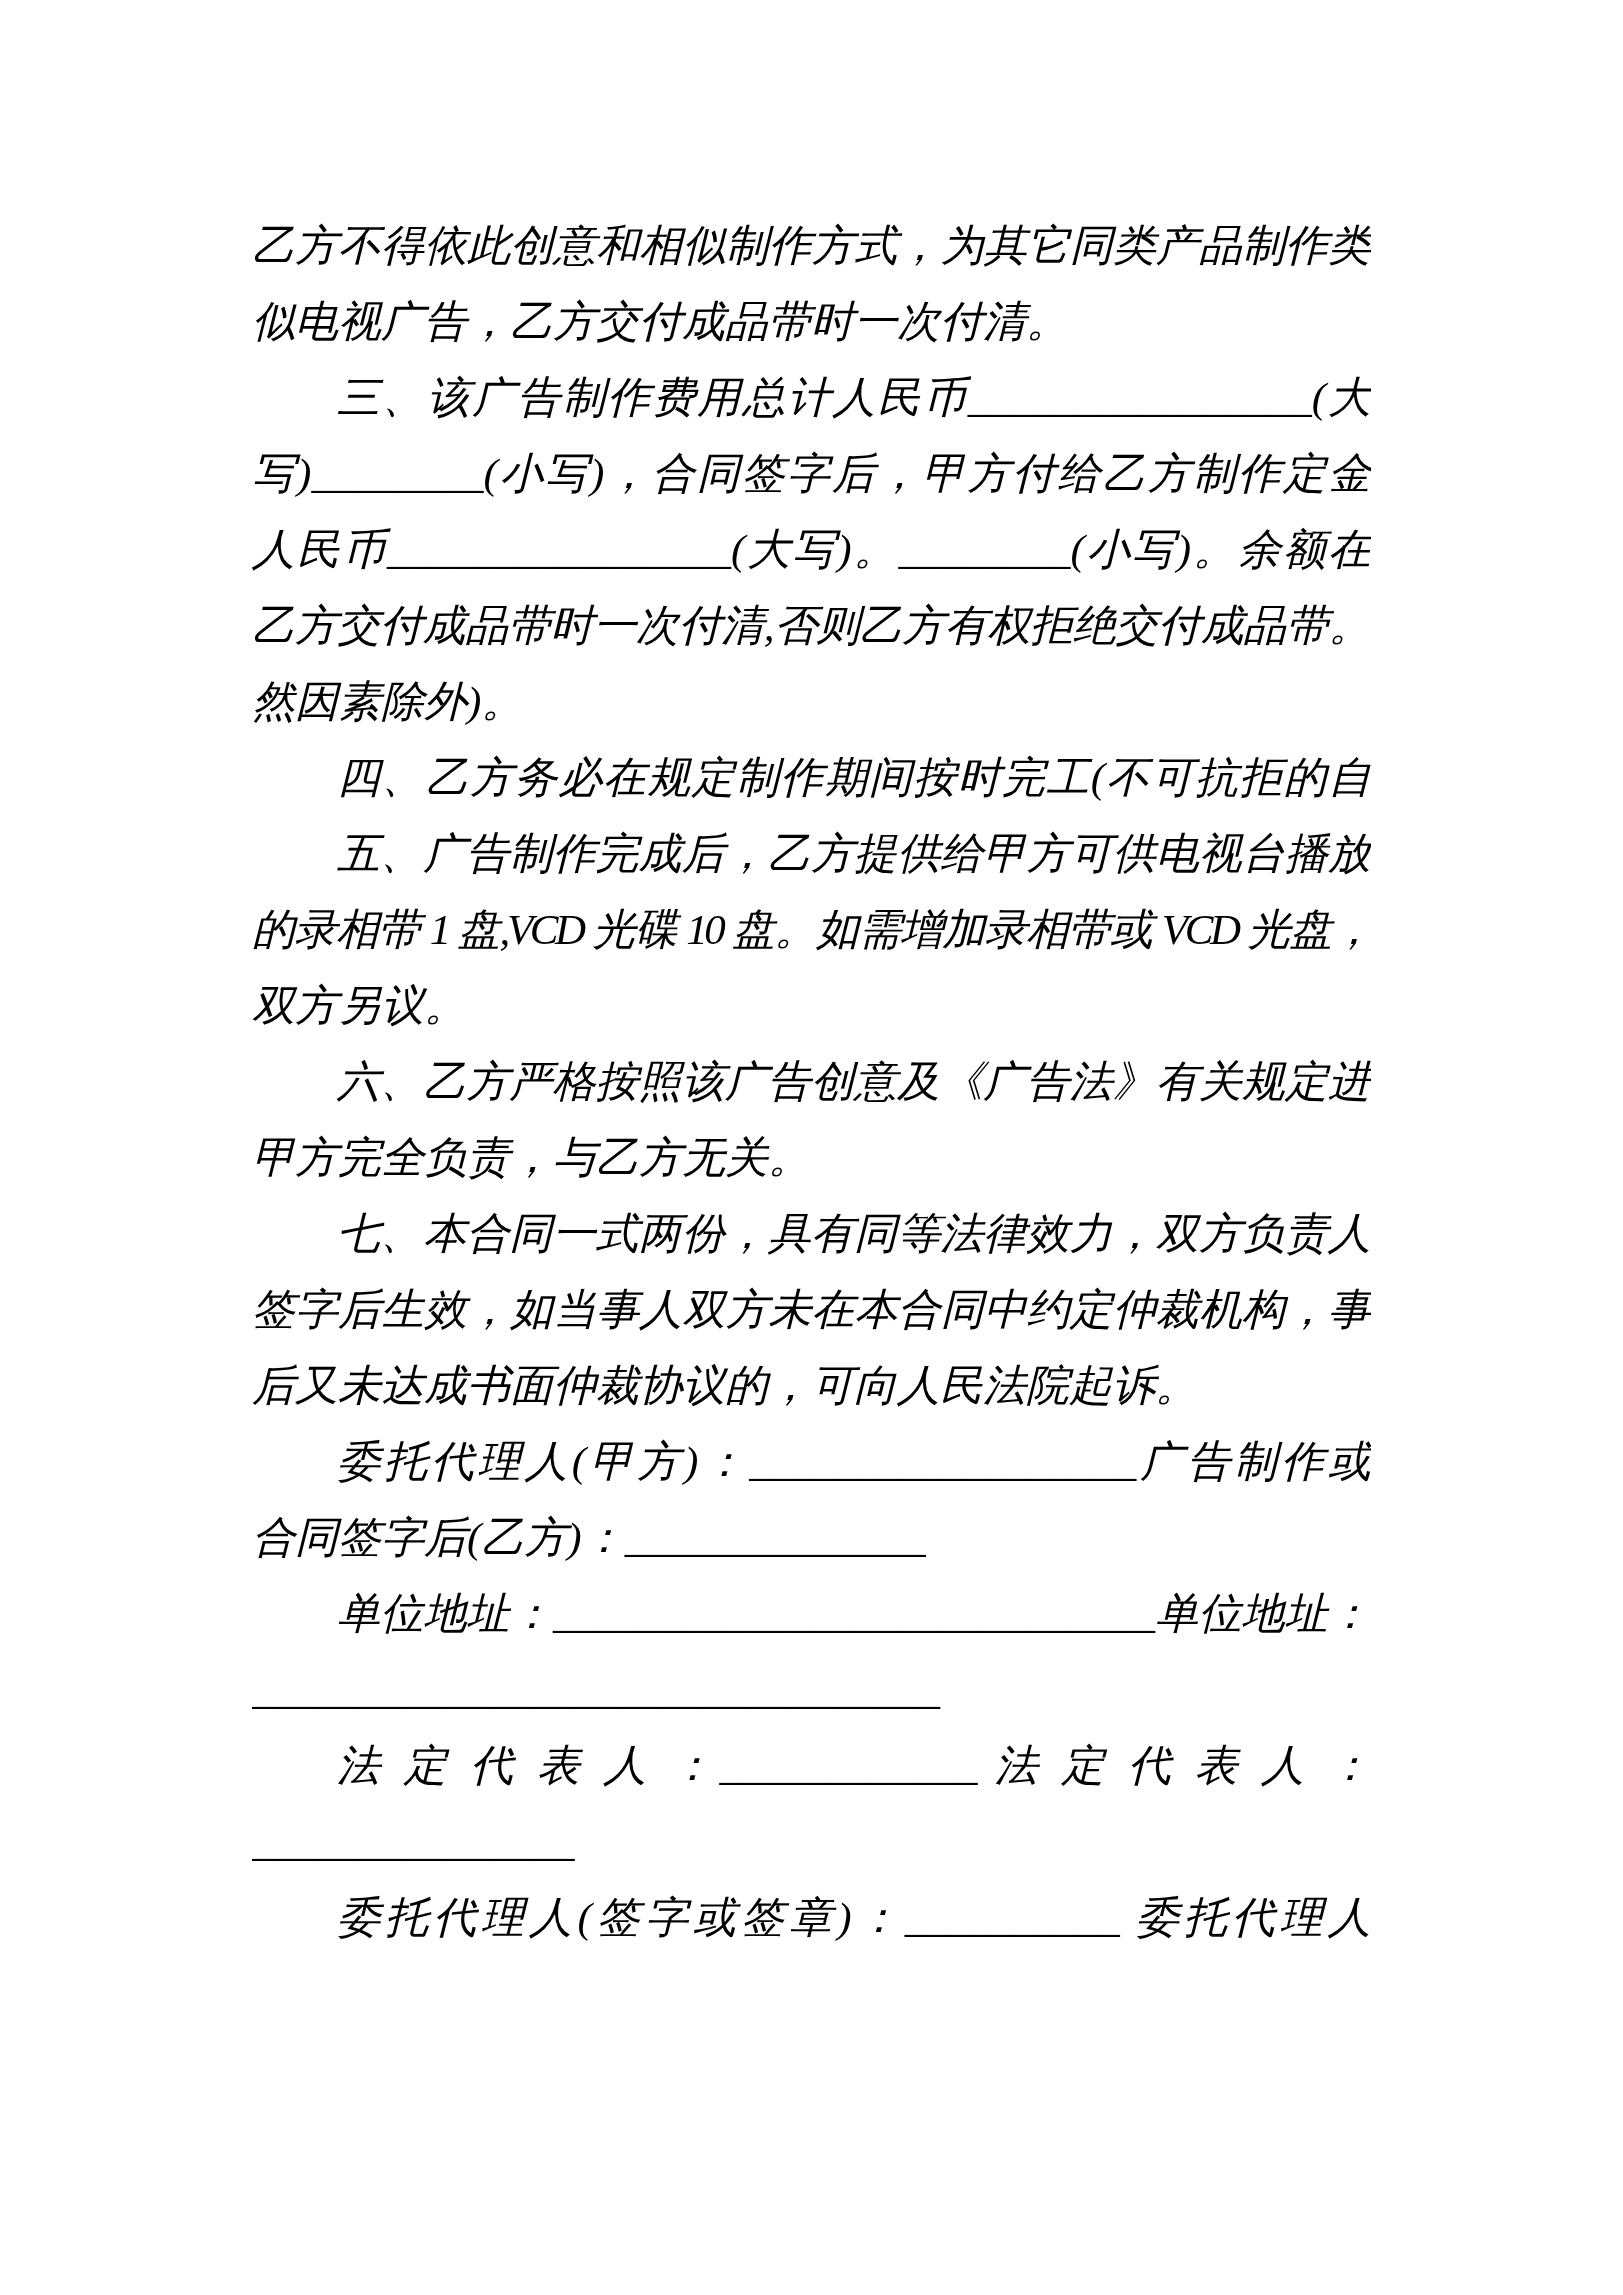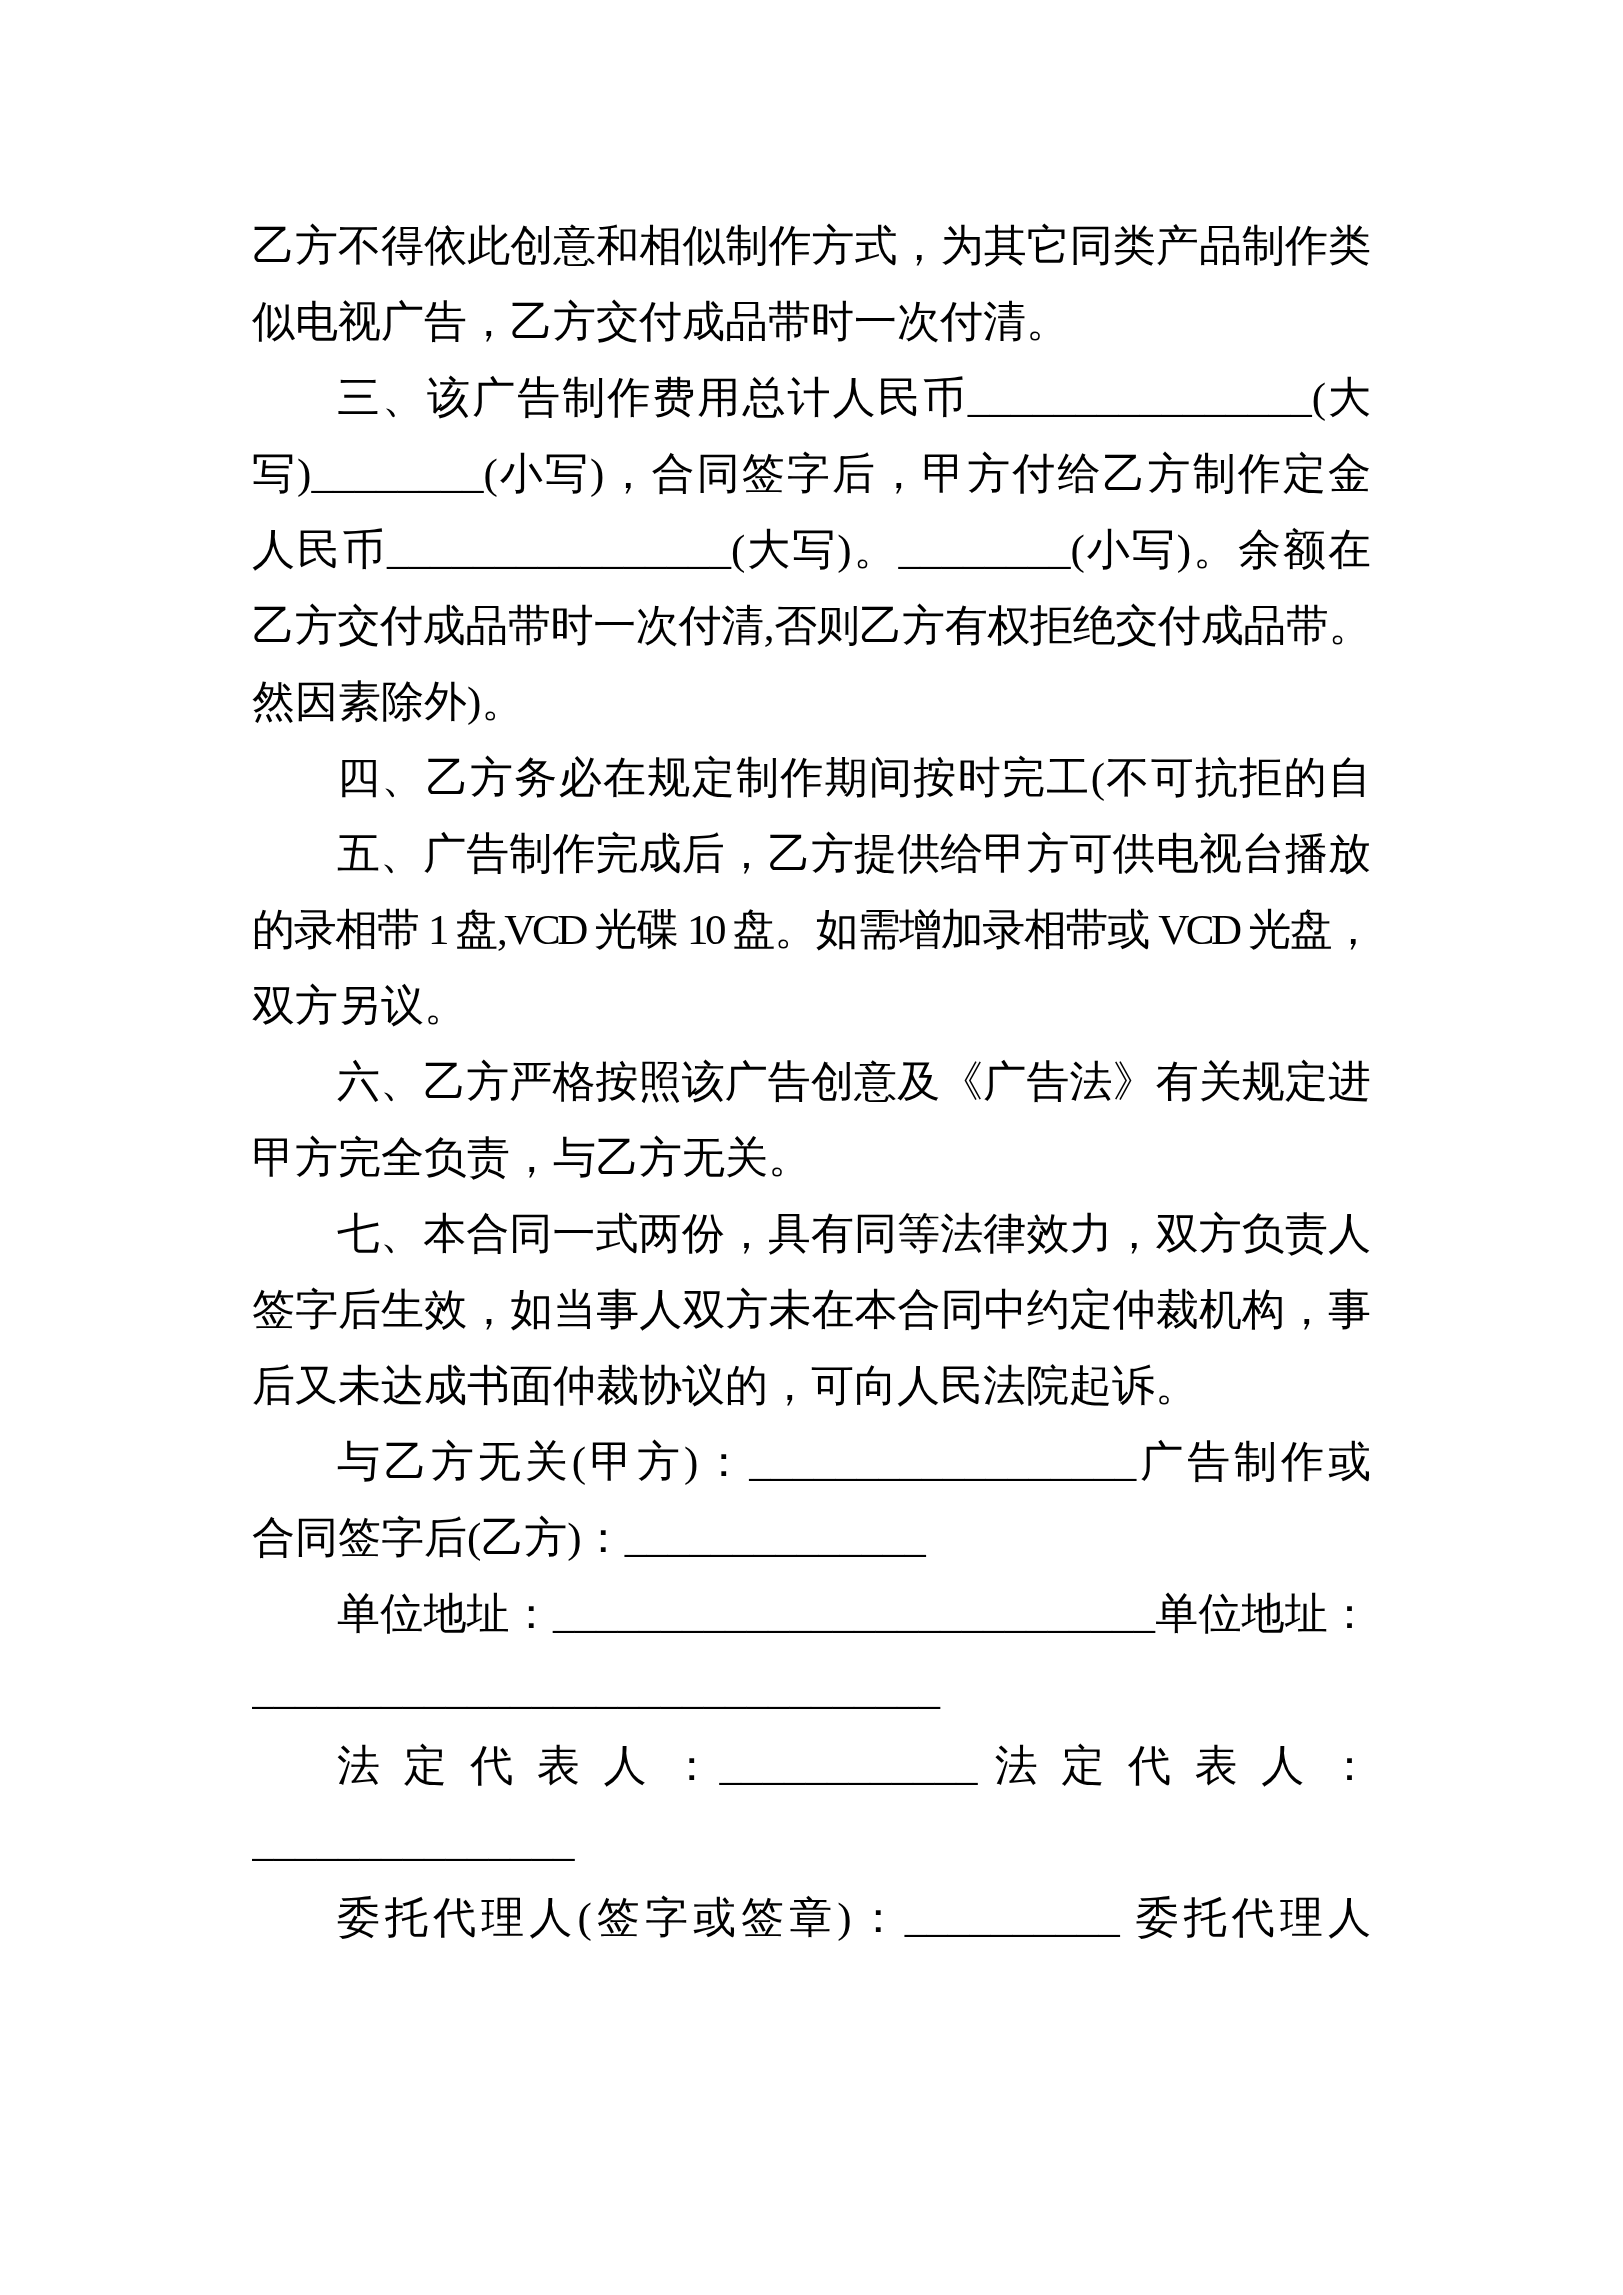--- a/index.html
+++ b/index.html
@@ -19,20 +19,21 @@
     overflow: hidden;
   }
   .line {
     font-size: 43px;
     line-height: 76px;
     height: 76px;
     white-space: nowrap;
     overflow: hidden;
     text-align: left;
     color: #000000;
+    font-style: italic;
   }
   
   .j {
     text-align: justify;
     text-align-last: justify;
   }
   
   .i2 {
     padding-left: 85px;
   }
@@ -53,21 +54,21 @@
   <div class="line">然因素除外)。</div>
   <div class="line j i2">四、乙方务必在规定制作期间按时完工(不可抗拒的自</div>
   <div class="line j i2">五、广告制作完成后，乙方提供给甲方可供电视台播放</div>
   <div class="line j vtight">的录相带 1 盘,VCD 光碟 10 盘。如需增加录相带或 VCD 光盘，</div>
   <div class="line">双方另议。</div>
   <div class="line j i2">六、乙方严格按照该广告创意及《广告法》有关规定进</div>
   <div class="line">甲方完全负责，与乙方无关。</div>
   <div class="line j i2">七、本合同一式两份，具有同等法律效力，双方负责人</div>
   <div class="line j">签字后生效，如当事人双方未在本合同中约定仲裁机构，事</div>
   <div class="line">后又未达成书面仲裁协议的，可向人民法院起诉。</div>
-  <div class="line j i2">与乙方无关(甲方)：__________________广告制作或</div>
+  <div class="line j i2">委托代理人(甲方)：__________________广告制作或</div>
   <div class="line">合同签字后(乙方)：______________</div>
   <div class="line j i2">单位地址：____________________________单位地址：</div>
   <div class="line">________________________________</div>
   <div class="line j i2">法 定 代 表 人 ：____________ 法 定 代 表 人 ：</div>
   <div class="line">_______________</div>
   <div class="line j i2">委托代理人(签字或签章)：__________ 委托代理人</div>
 </div>
 
 
 </body></html>

